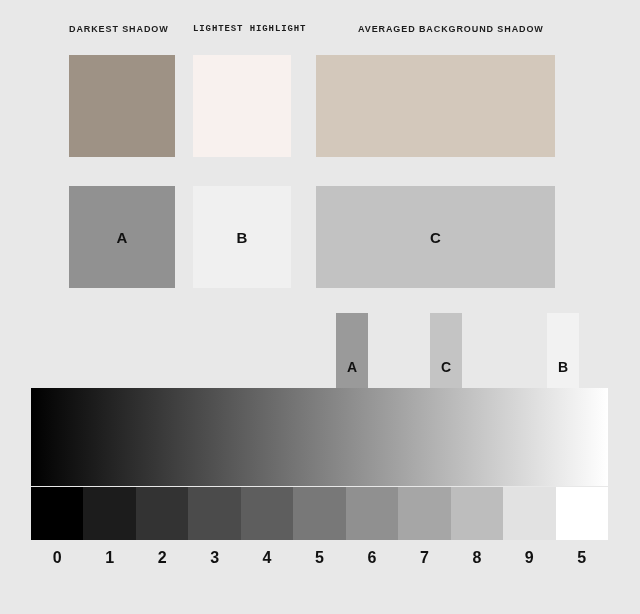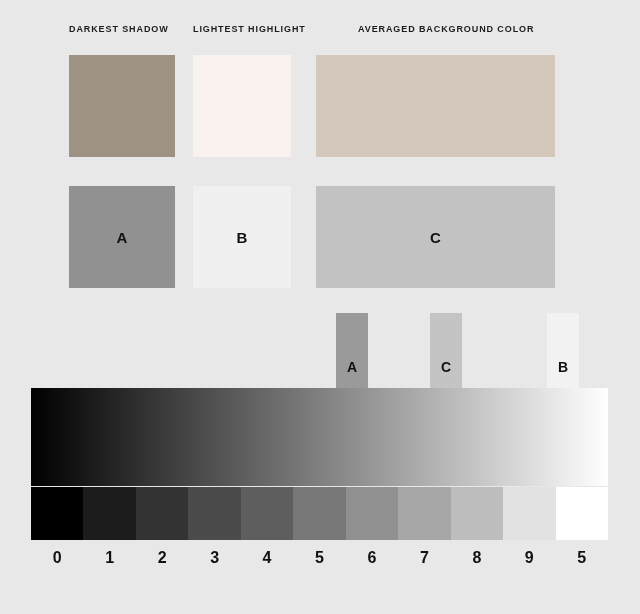--- a/index.html
+++ b/index.html
@@ -18,21 +18,21 @@
   
   .heading {
     position: absolute;
     font-size: 9px;
     font-weight: bold;
     letter-spacing: 0.9px;
     color: #1c1c1c;
     white-space: nowrap;
   }
   #heading-shadow    { left: 69px;  top: 24px; }
-  #heading-highlight { left: 193px; top: 24px; }
+  #heading-highlight { left: 193px; top: 24px; font-family: Liberation Mono, monospace; }
   #heading-average   { left: 358px; top: 24px; }
 
   
   .swatch {
     position: absolute;
     box-sizing: border-box;
   }
   .swatch-label {
     position: absolute;
     left: 0;
@@ -114,21 +114,21 @@
     font-weight: bold;
     color: #111111;
     line-height: 26px;
   }
 </style>
 </head>
 <body style="background: rgb(232, 232, 232);">
 
 <div class="heading" id="heading-shadow">DARKEST SHADOW</div>
 <div class="heading" id="heading-highlight">LIGHTEST HIGHLIGHT</div>
-<div class="heading" id="heading-average">AVERAGED BACKGROUND COLOR</div>
+<div class="heading" id="heading-average">AVERAGED BACKGROUND SHADOW</div>
 
 <div class="swatch" id="swatch-shadow-color" style="background-color: rgb(158, 146, 133);"></div>
 <div class="swatch" id="swatch-highlight-color" style="background-color: rgb(248, 241, 238);"></div>
 <div class="swatch" id="swatch-average-color" style="background-color: rgb(211, 200, 187);"></div>
 
 <div class="swatch" id="swatch-shadow-grey" style="background-color: rgb(145, 145, 145);">
   <span class="swatch-label">A</span>
 </div>
 <div class="swatch" id="swatch-highlight-grey" style="background-color: rgb(240, 240, 240);">
   <span class="swatch-label">B</span>

